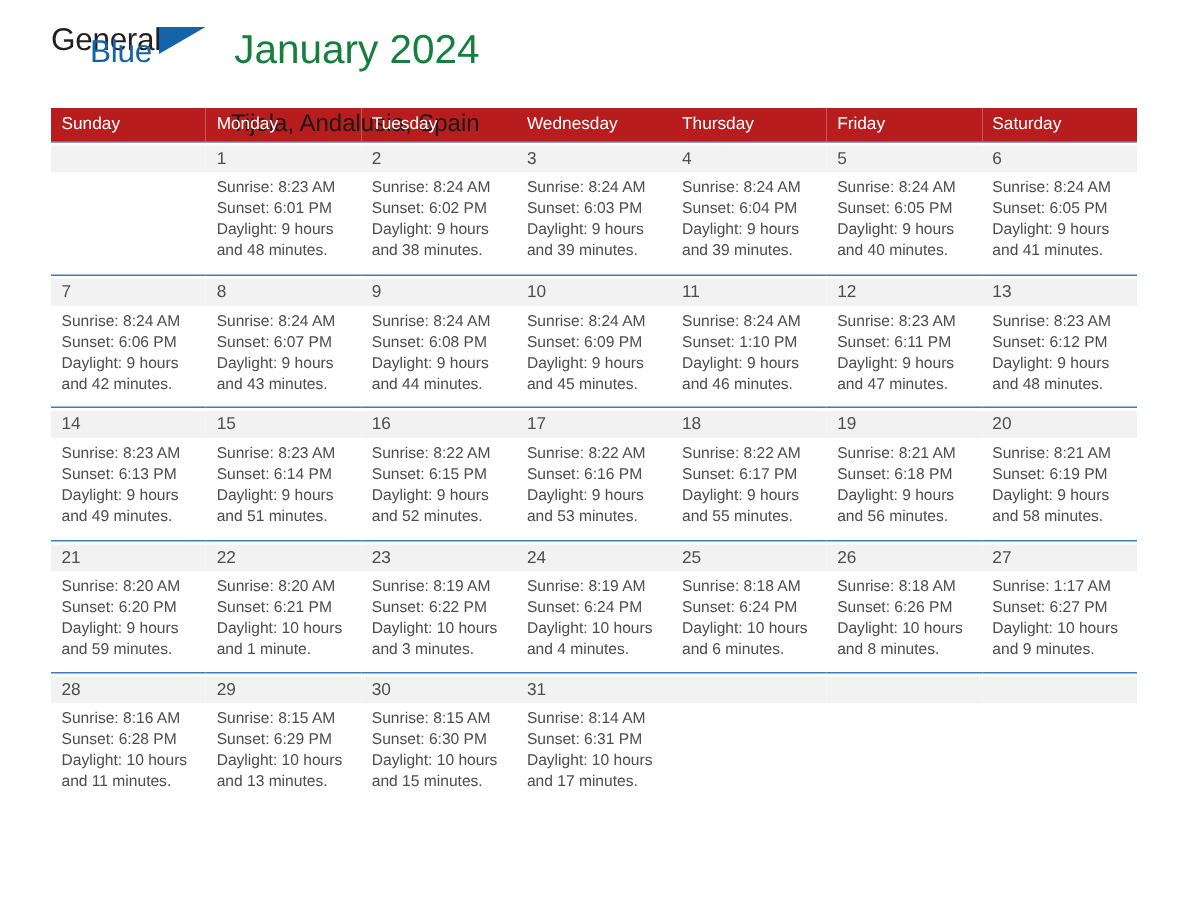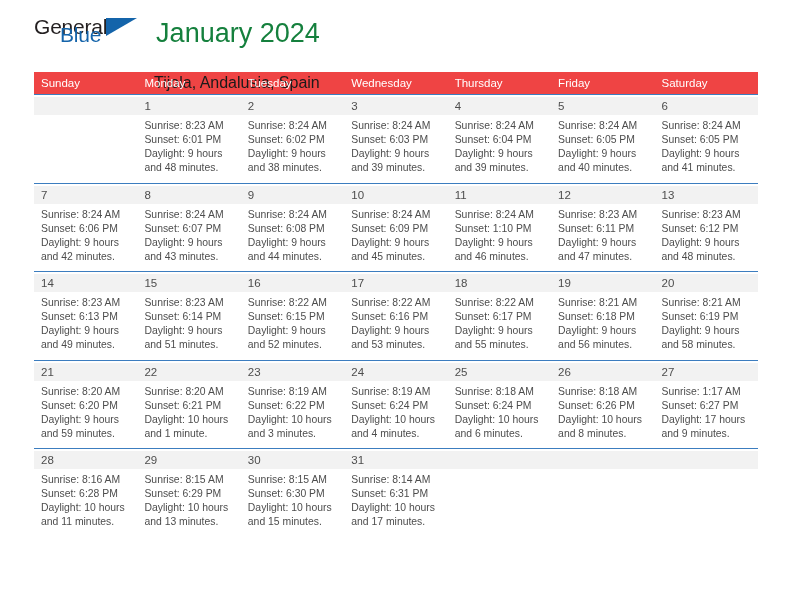--- a/index.html
+++ b/index.html
@@ -82,21 +82,21 @@
     white-space: nowrap;
   }
 
   
   .calendar {
     width: 724px;
     border-collapse: collapse;
     table-layout: fixed;
   }
   .weekday-row th {
-    background: #ef4444;
+    background: #b91c1c;
     color: #ffffff;
     font-size: 11.5px;
     font-weight: normal;
     text-align: left;
     padding: 5px 0 5px 7px;
     height: 19px;
     box-sizing: border-box;
   }
   .week-sep td {
     height: 2px;
@@ -348,21 +348,21 @@
             <div class="daylight-wrap">Daylight: 10 hours and 6 minutes.</div>
           </td>
           <td>
             <div>Sunrise: 8:18 AM</div>
             <div>Sunset: 6:26 PM</div>
             <div class="daylight-wrap">Daylight: 10 hours and 8 minutes.</div>
           </td>
           <td>
             <div>Sunrise: 1:17 AM</div>
             <div>Sunset: 6:27 PM</div>
-            <div class="daylight-wrap">Daylight: 17 hours and 9 minutes.</div>
+            <div class="daylight-wrap">Daylight: 10 hours and 9 minutes.</div>
           </td>
         </tr>
         <tr class="week-sep">
           <td colspan="7"></td>
         </tr>
         <tr class="daynum-row">
           <td>28</td>
           <td>29</td>
           <td>30</td>
           <td>31</td>

